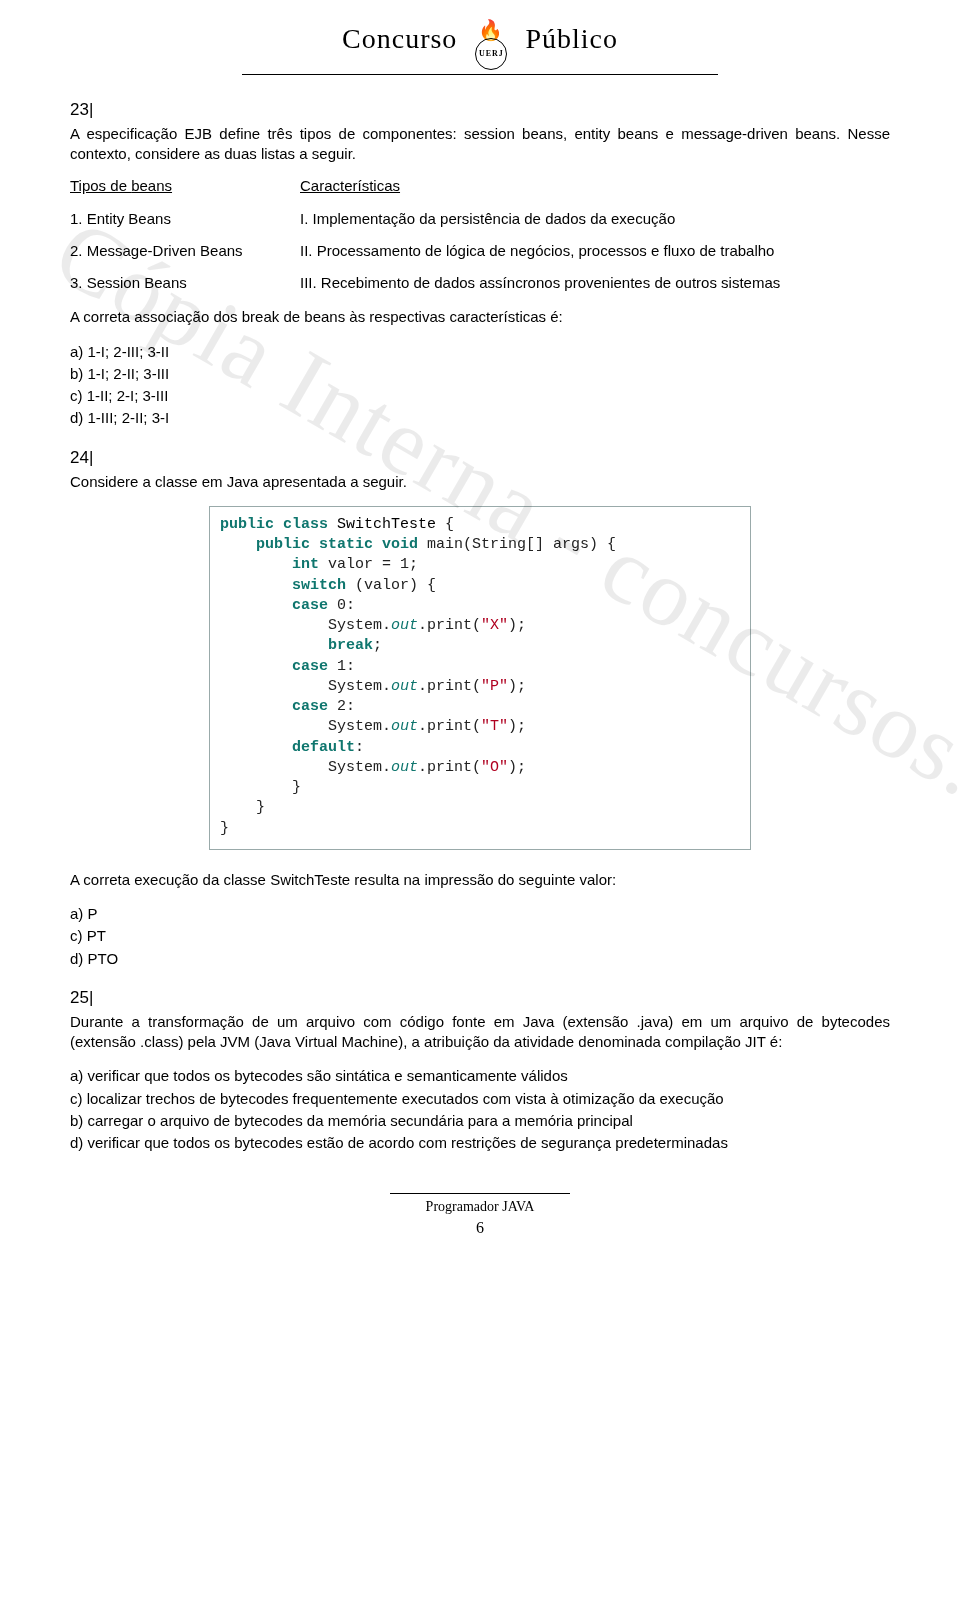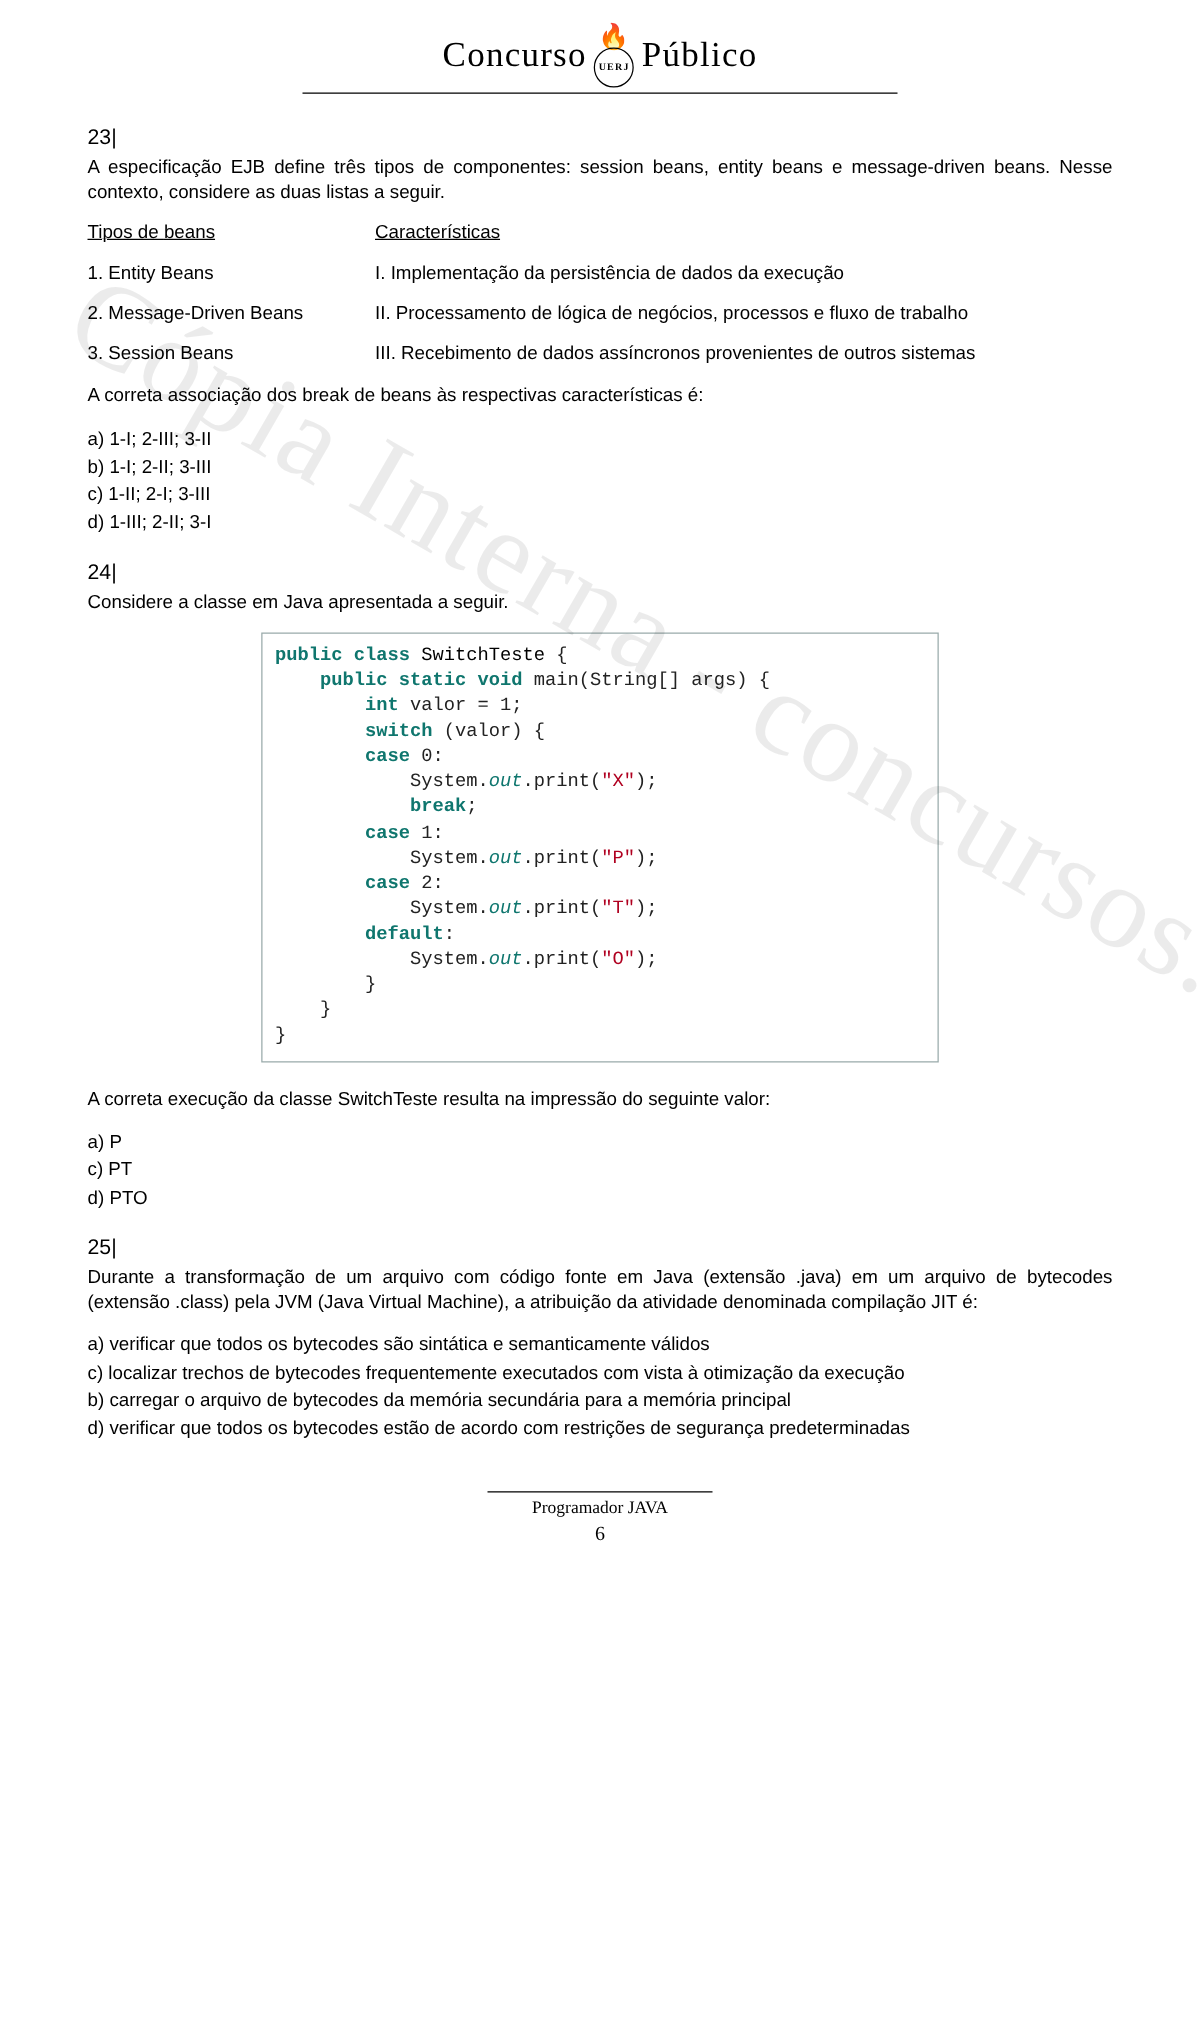--- a/index.html
+++ b/index.html
@@ -21,23 +21,23 @@
   }
   .header {
     text-align: center;
     margin-bottom: 6px;
   }
   .header-line {
     font-family: "Times New Roman", Times, serif;
     font-size: 28px;
     letter-spacing: 1px;
     display: flex;
-    align-items: center;
+    align-items: flex-start;
     justify-content: center;
-    gap: 6px;
+    gap: 18px;
   }
   .crest {
     display: inline-flex;
     flex-direction: column;
     align-items: center;
     font-size: 11px;
     line-height: 1;
   }
   .crest .torch {
     font-size: 20px;

